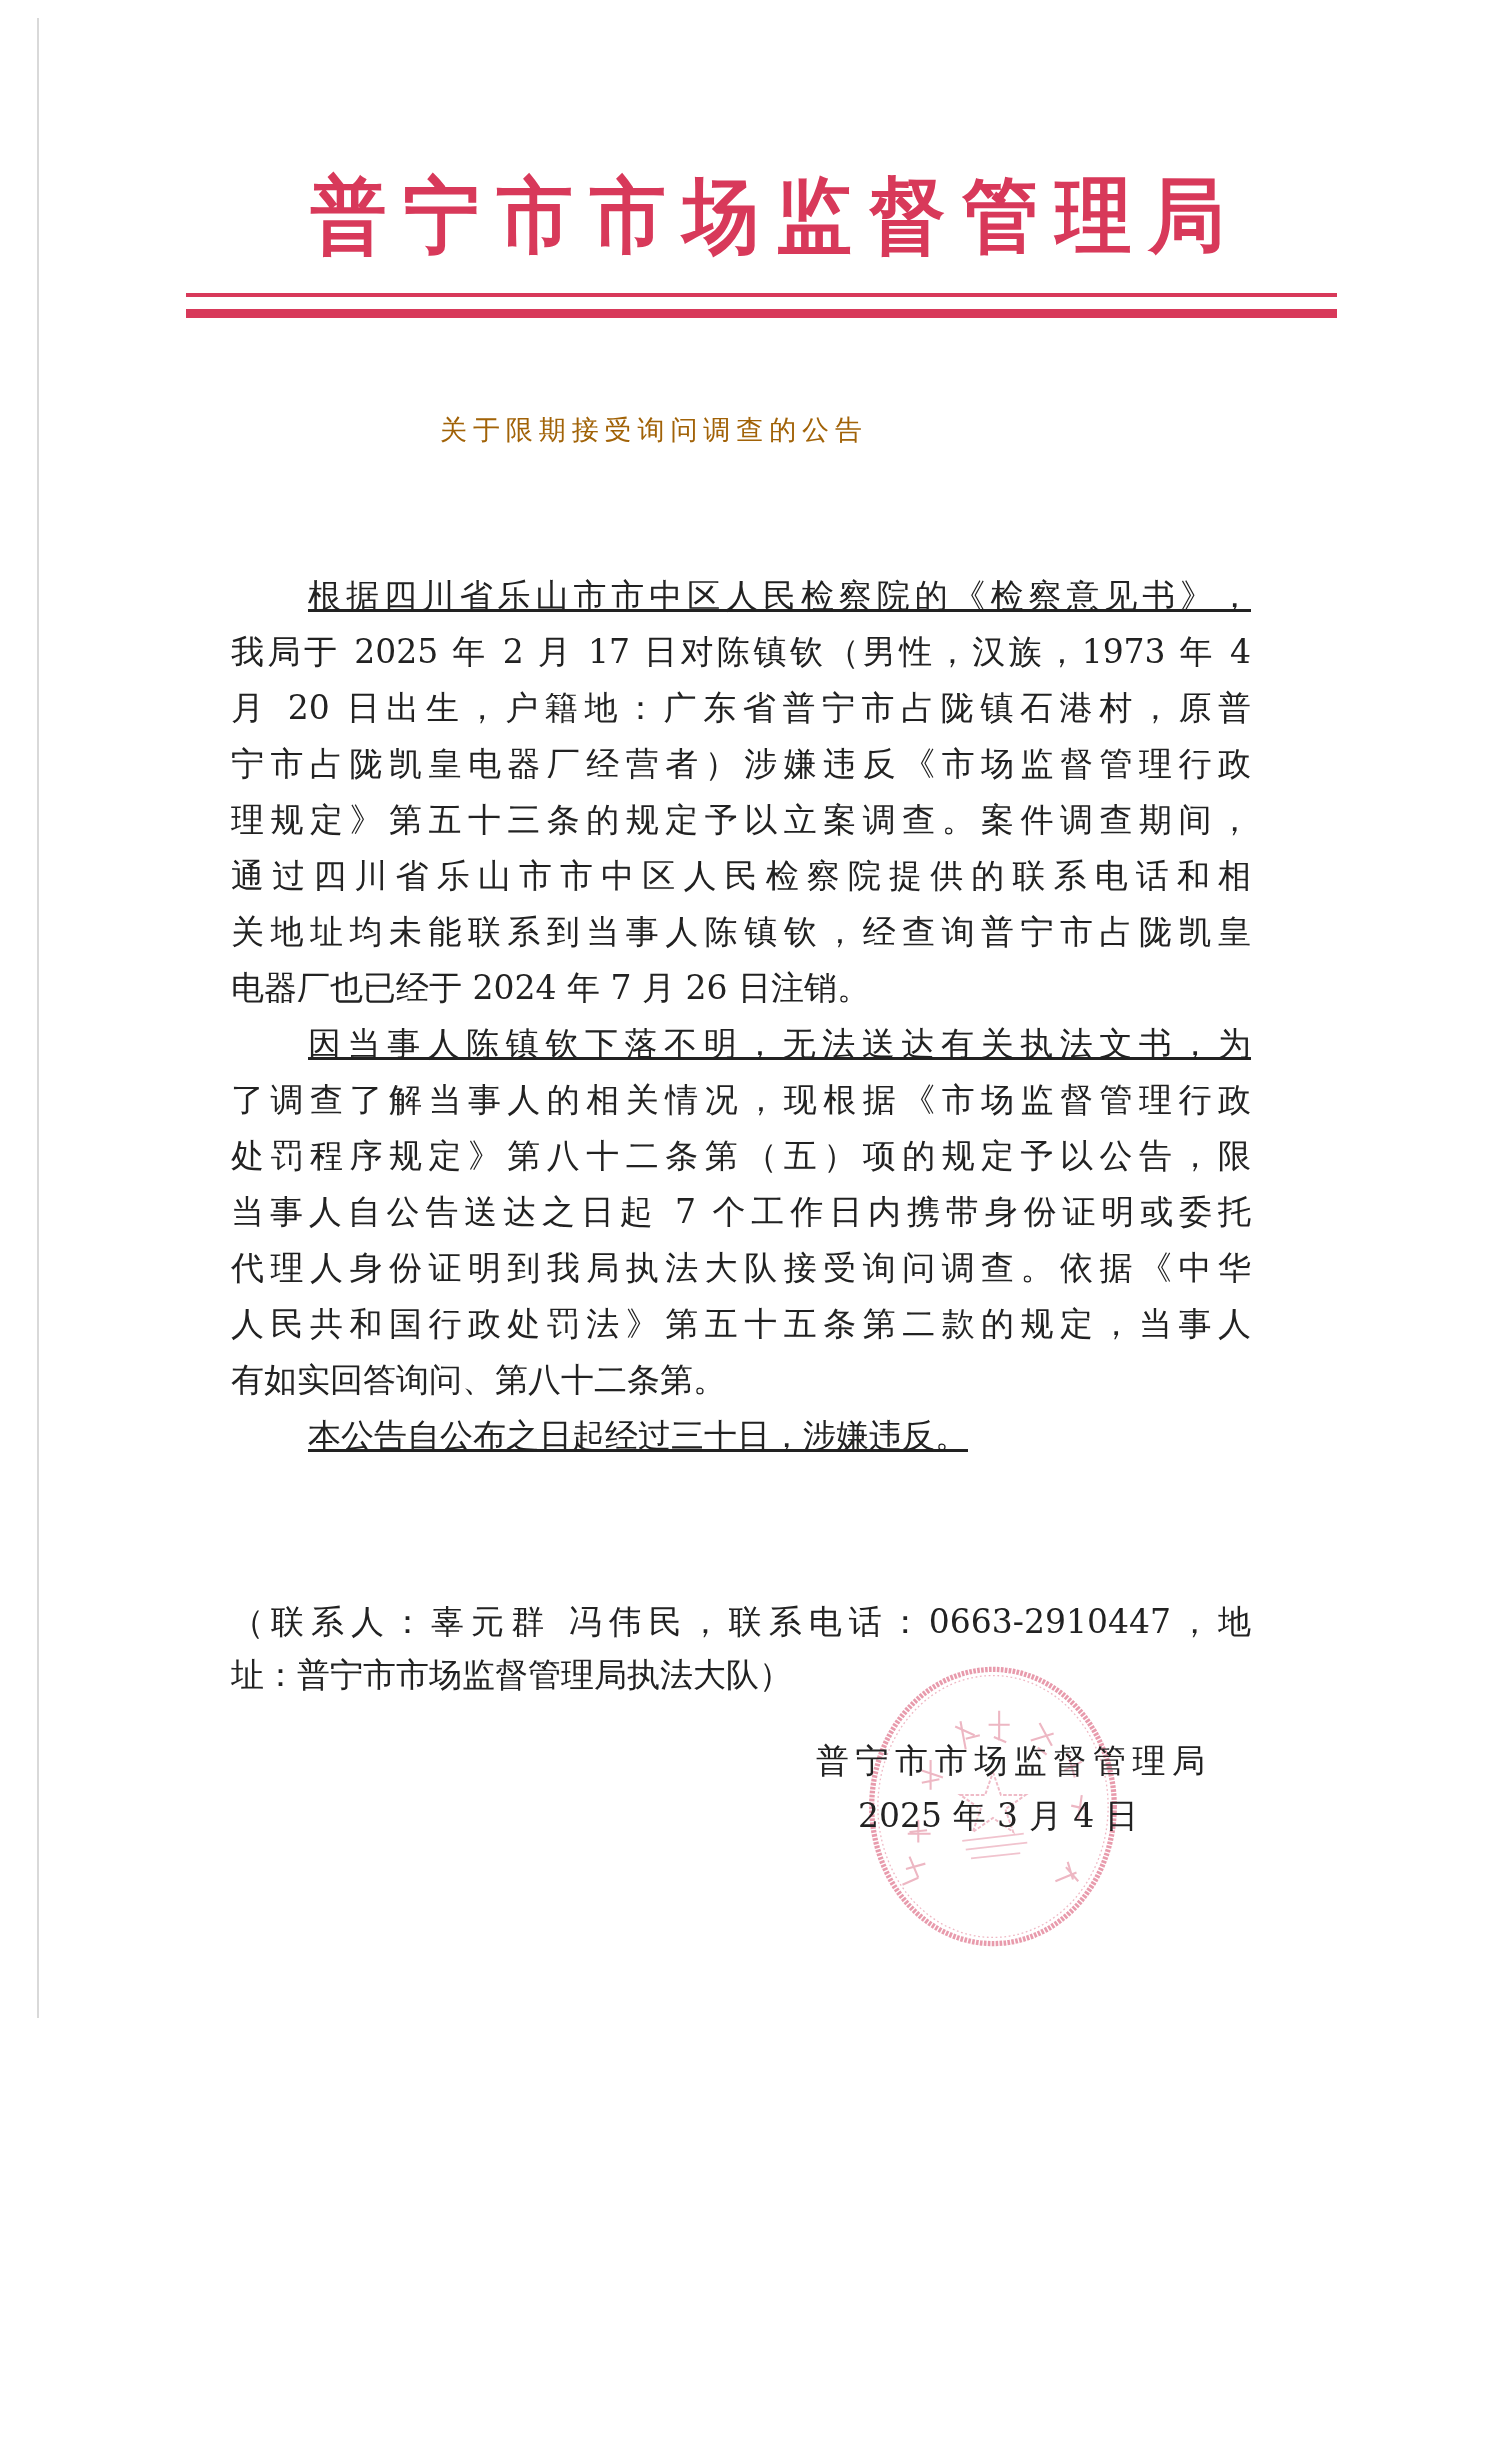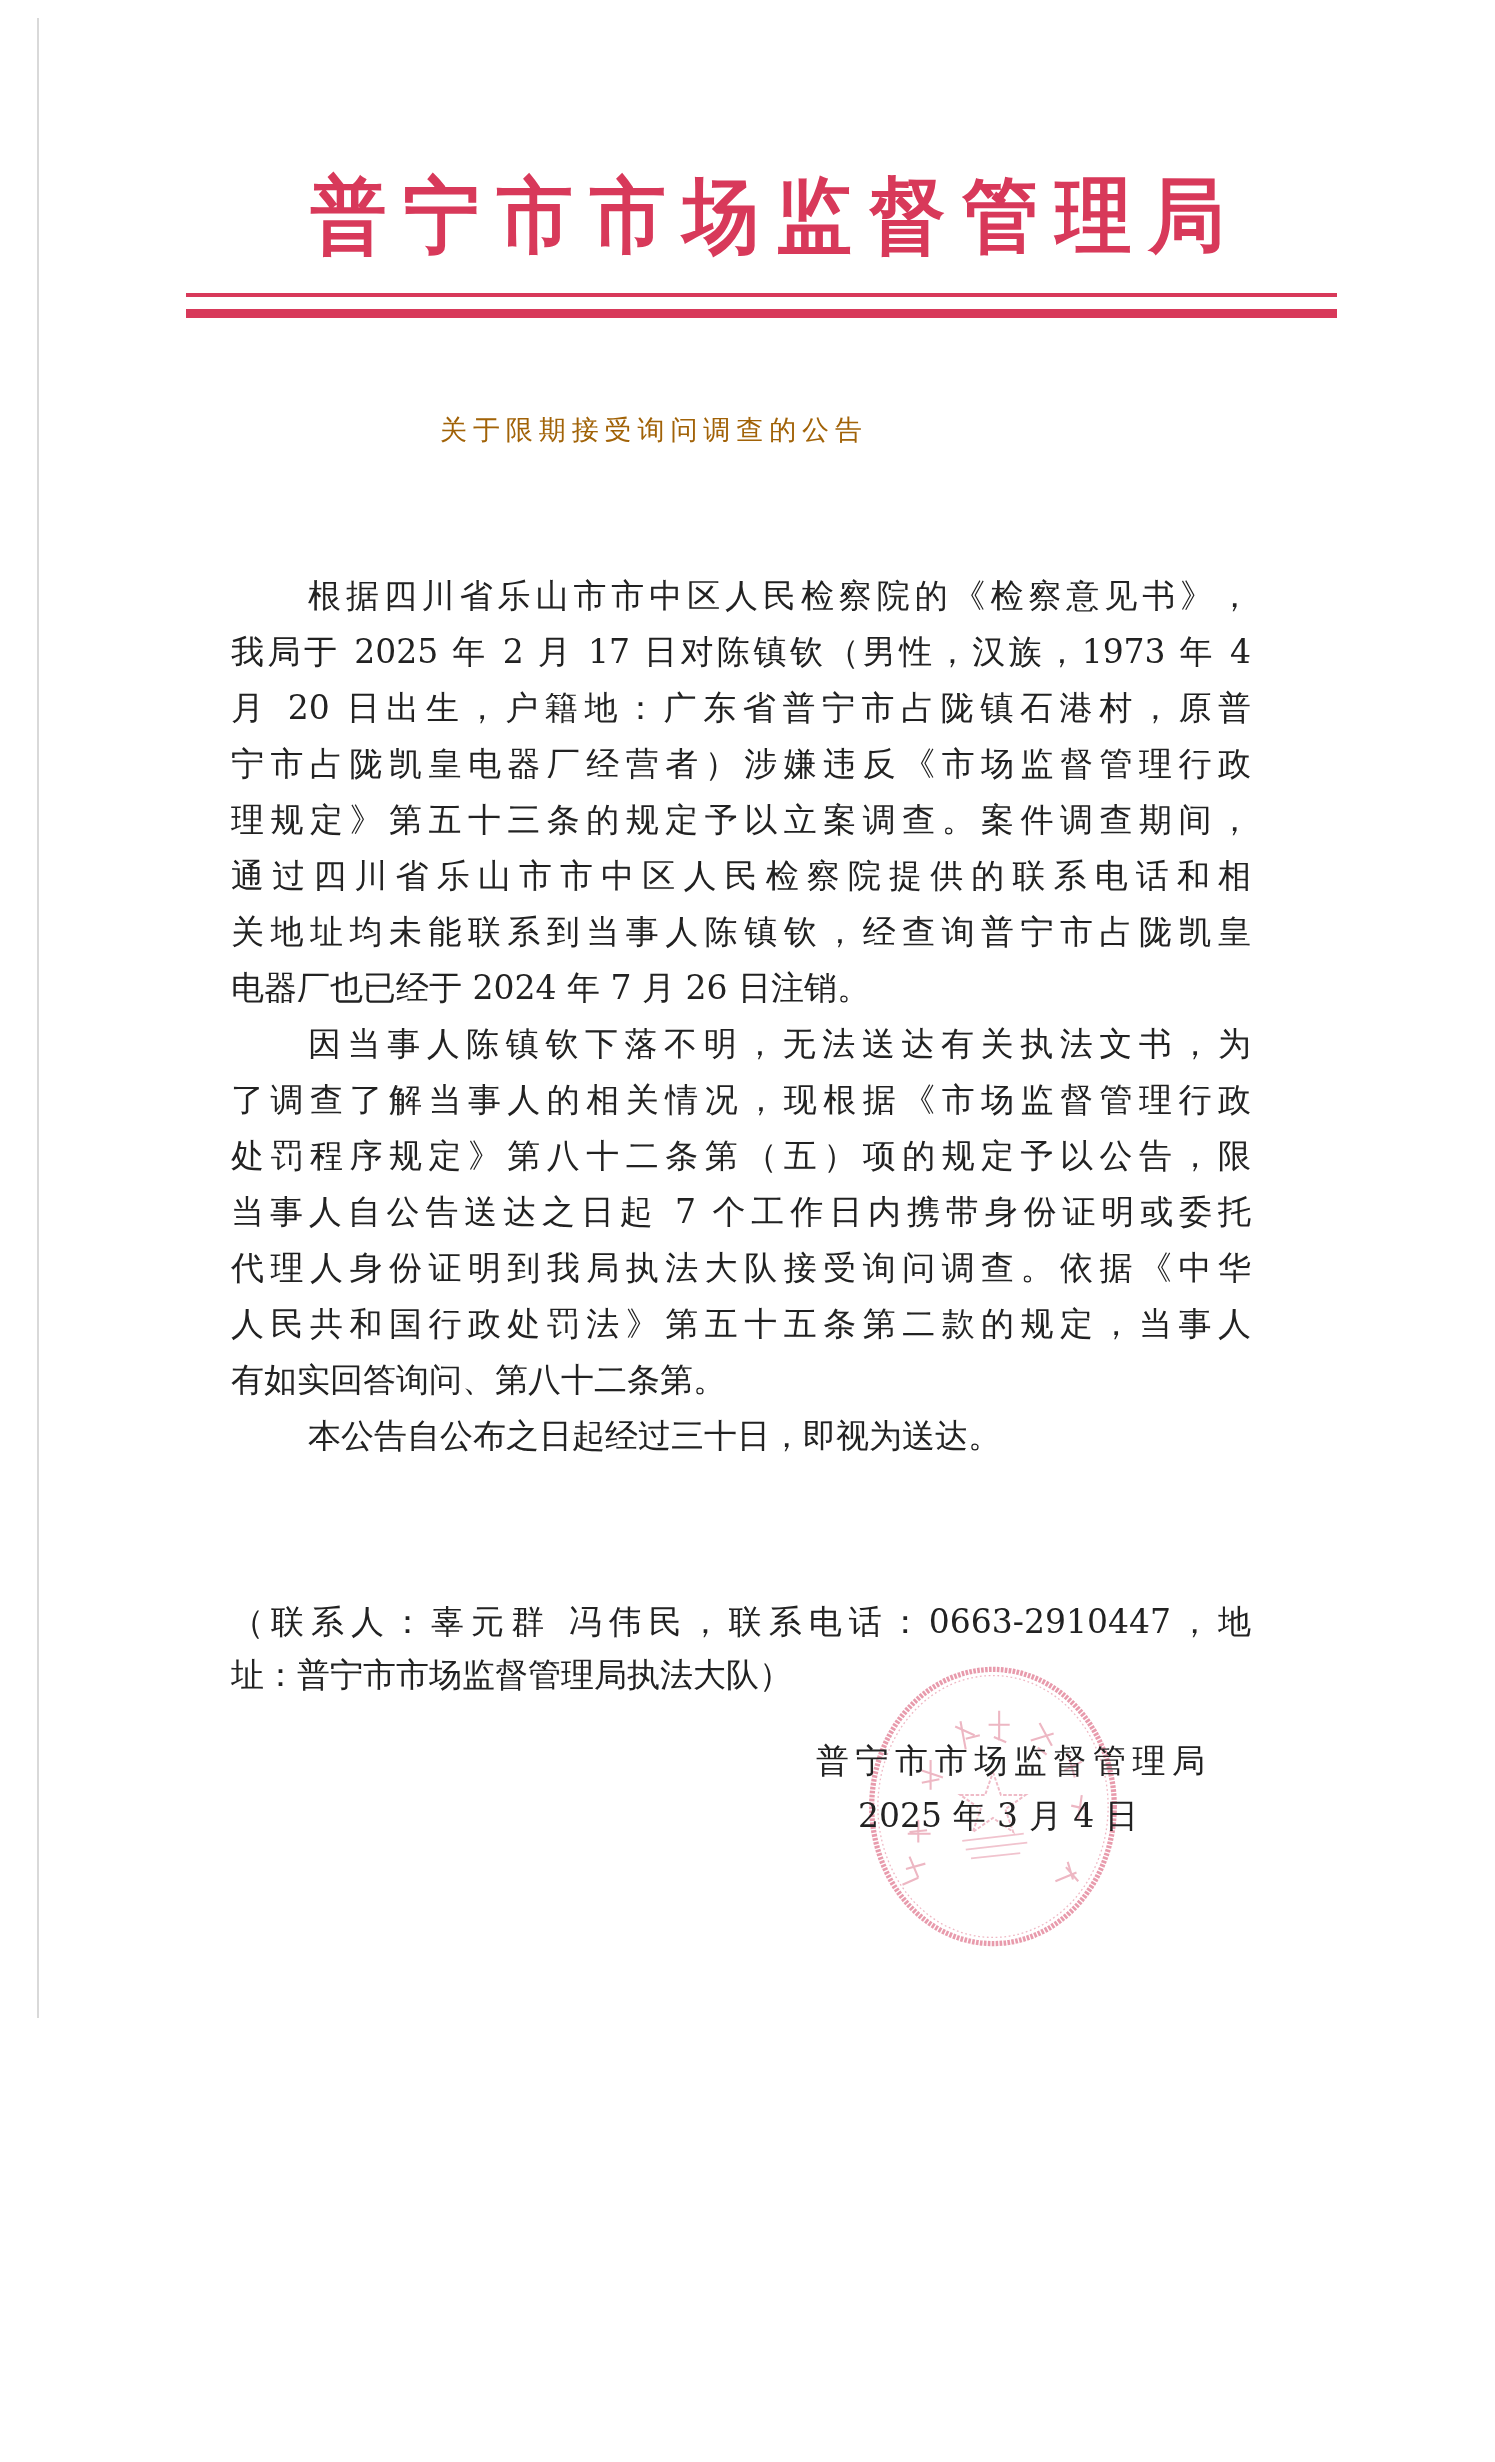--- a/index.html
+++ b/index.html
@@ -81,20 +81,21 @@
     white-space: nowrap;
     text-align: justify;
     text-align-last: justify;
     display: block;
   }
   .line.last {
     text-align-last: left;
   }
   .line.indent {
     padding-left: 77px;
+    text-decoration: underline;
   }
 
   .contact {
     position: absolute;
     left: 231px;
     top: 1571px;
     width: 1020px;
     font-size: 33px;
     color: #222;
     margin-top: 24px;
@@ -176,21 +177,21 @@
   <div>
     <span class="line indent">因当事人陈镇钦下落不明，无法送达有关执法文书，为</span>
     <span class="line">了调查了解当事人的相关情况，现根据《市场监督管理行政</span>
     <span class="line">处罚程序规定》第八十二条第（五）项的规定予以公告，限</span>
     <span class="line">当事人自公告送达之日起 7 个工作日内携带身份证明或委托</span>
     <span class="line">代理人身份证明到我局执法大队接受询问调查。依据《中华</span>
     <span class="line">人民共和国行政处罚法》第五十五条第二款的规定，当事人</span>
     <span class="line last">有如实回答询问、第八十二条第。</span>
   </div>
   <div>
-    <span class="line indent last">本公告自公布之日起经过三十日，即视为送达。</span>
+    <span class="line indent last">本公告自公布之日起经过三十日，涉嫌违反。</span>
   </div>
 </section>
 
 <section class="contact">
   <span class="line">（联系人：辜元群 冯伟民，联系电话：0663-2910447，地</span>
   <span class="line last">址：普宁市市场监督管理局执法大队）</span>
 </section>
 
 <svg class="stamp" viewBox="0 0 286 322" xmlns="http://www.w3.org/2000/svg">
   <ellipse cx="143" cy="161" rx="138" ry="156" fill="none" stroke="#d64a6a" stroke-width="6" stroke-dasharray="3 1.5"></ellipse>

